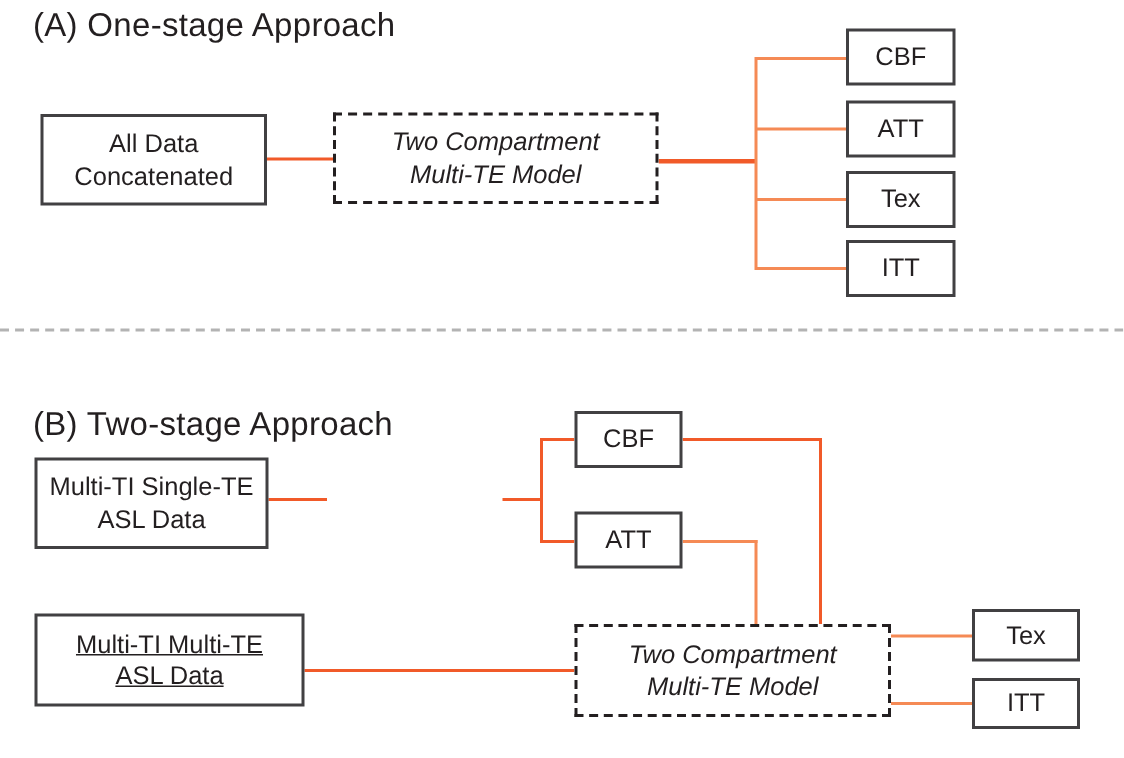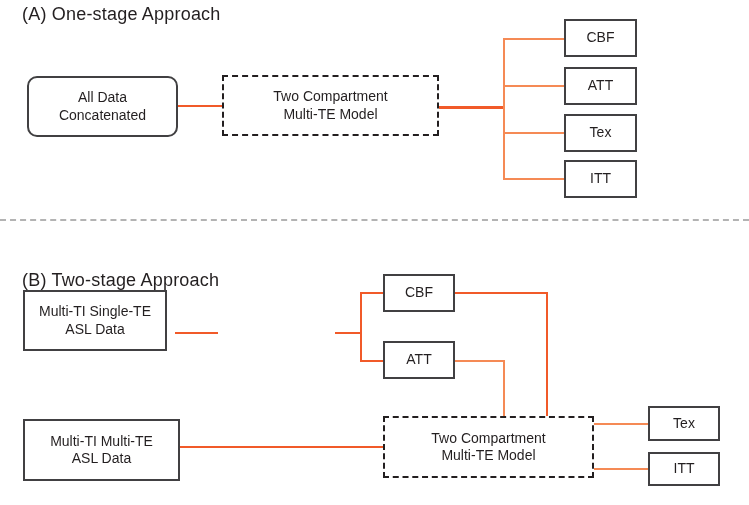--- a/index.html
+++ b/index.html
@@ -11,41 +11,42 @@
   .canvas {
     position: relative;
     width: 749px;
     height: 505px;
     background: var(--bg, #ffffff);
     color: var(--text, #231F20);
     overflow: hidden;
   }
   .section-title {
     position: absolute;
-    font-size: 18px;
+    font-size: 22px;
     letter-spacing: 0.2px;
     color: var(--text, #231F20);
     white-space: nowrap;
   }
   .node {
     position: absolute;
     box-sizing: border-box;
     display: flex;
     align-items: center;
     justify-content: center;
     text-align: center;
     background: #ffffff;
     border: 2px solid var(--border, #414042);
-    font-size: 14px;
+    font-size: 17px;
     line-height: 1.25;
     white-space: pre-line;
     z-index: 2;
   }
   .node.dashed {
     border: 2px dashed var(--text, #231F20);
+    font-style: italic;
   }
   .line {
     position: absolute;
     background: var(--accent, #F15A29);
     z-index: 1;
   }
   .line.light {
     background: var(--accent-light, #F58A55);
   }
   .divider {
@@ -57,21 +58,21 @@
     z-index: 0;
   }
 </style>
 </head>
 <body>
 
 <div class="canvas">
 
   <div class="section-title" style="left:22px; top:4px;">(A) One-stage Approach</div>
 
-  <div class="node" style="left:27px; top:76px; width:151px; height:61px;border-radius:10px;">All Data
+  <div class="node" style="left:27px; top:76px; width:151px; height:61px;">All Data
 Concatenated</div>
 
   <div class="node dashed" style="left:222px; top:75px; width:217px; height:61px;">Two Compartment
 Multi-TE Model</div>
 
   <div class="line" style="left:177px; top:105px; width:45px; height:2px;"></div>
   <div class="line" style="left:439px; top:106px; width:65px; height:3px;"></div>
   <div class="line light" style="left:503px; top:38px; width:2px; height:142px;"></div>
   <div class="line light" style="left:504px; top:38px; width:60px; height:2px;"></div>
   <div class="line light" style="left:504px; top:85px; width:60px; height:2px;"></div>
@@ -80,39 +81,39 @@
 
   <div class="node" style="left:564px; top:19px; width:73px; height:38px;">CBF</div>
   <div class="node" style="left:564px; top:67px; width:73px; height:38px;">ATT</div>
   <div class="node" style="left:564px; top:114px; width:73px; height:38px;">Tex</div>
   <div class="node" style="left:564px; top:160px; width:73px; height:38px;">ITT</div>
 
   <div class="divider" style="top:219px;"></div>
 
   <div class="section-title" style="left:22px; top:254px;margin-top:16px;">(B) Two-stage Approach</div>
 
-  <div class="node" style="left:23px; top:290px; width:144px; height:61px;">Multi-TI Single-TE
+  <div class="node" style="left:23px; top:305px; width:156px; height:61px;">Multi-TI Single-TE
 ASL Data</div>
 
 
   <div class="line" style="left:175px; top:332px; width:43px; height:2px;"></div>
   <div class="line" style="left:335px; top:332px; width:27px; height:2px;"></div>
   <div class="line" style="left:360px; top:292px; width:2px; height:70px;"></div>
   <div class="line" style="left:362px; top:292px; width:21px; height:2px;"></div>
   <div class="line" style="left:362px; top:360px; width:21px; height:2px;"></div>
 
   <div class="node" style="left:383px; top:274px; width:72px; height:38px;">CBF</div>
   <div class="node" style="left:383px; top:341px; width:72px; height:38px;">ATT</div>
 
   <div class="line" style="left:455px; top:292px; width:93px; height:2px;"></div>
   <div class="line" style="left:546px; top:292px; width:2px; height:124px;"></div>
   <div class="line light" style="left:455px; top:360px; width:50px; height:2px;"></div>
   <div class="line light" style="left:503px; top:360px; width:2px; height:56px;"></div>
 
-  <div class="node" style="left:23px; top:419px; width:157px; height:62px;">Multi-TI Multi-TE
+  <div class="node" style="left:23px; top:409px; width:180px; height:62px;text-decoration:underline;">Multi-TI Multi-TE
 ASL Data</div>
   <div class="line" style="left:174px; top:446px; width:209px; height:2px;"></div>
 
   <div class="node dashed" style="left:383px; top:416px; width:211px; height:62px;">Two Compartment
 Multi-TE Model</div>
 
   <div class="line light" style="left:594px; top:423px; width:54px; height:2px;"></div>
   <div class="line light" style="left:594px; top:468px; width:54px; height:2px;"></div>
 
   <div class="node" style="left:648px; top:406px; width:72px; height:35px;">Tex</div>

